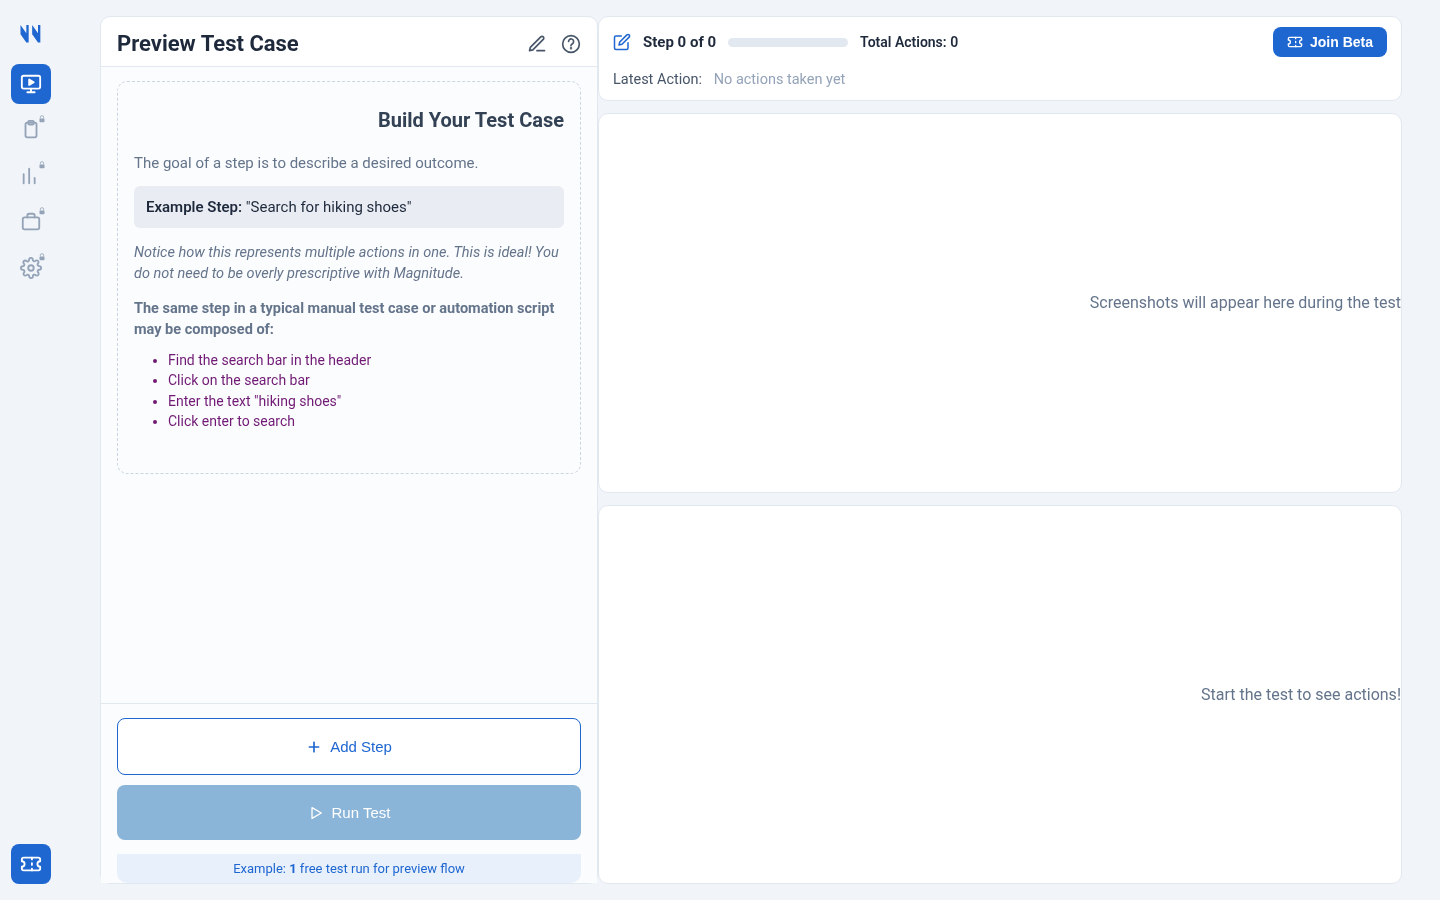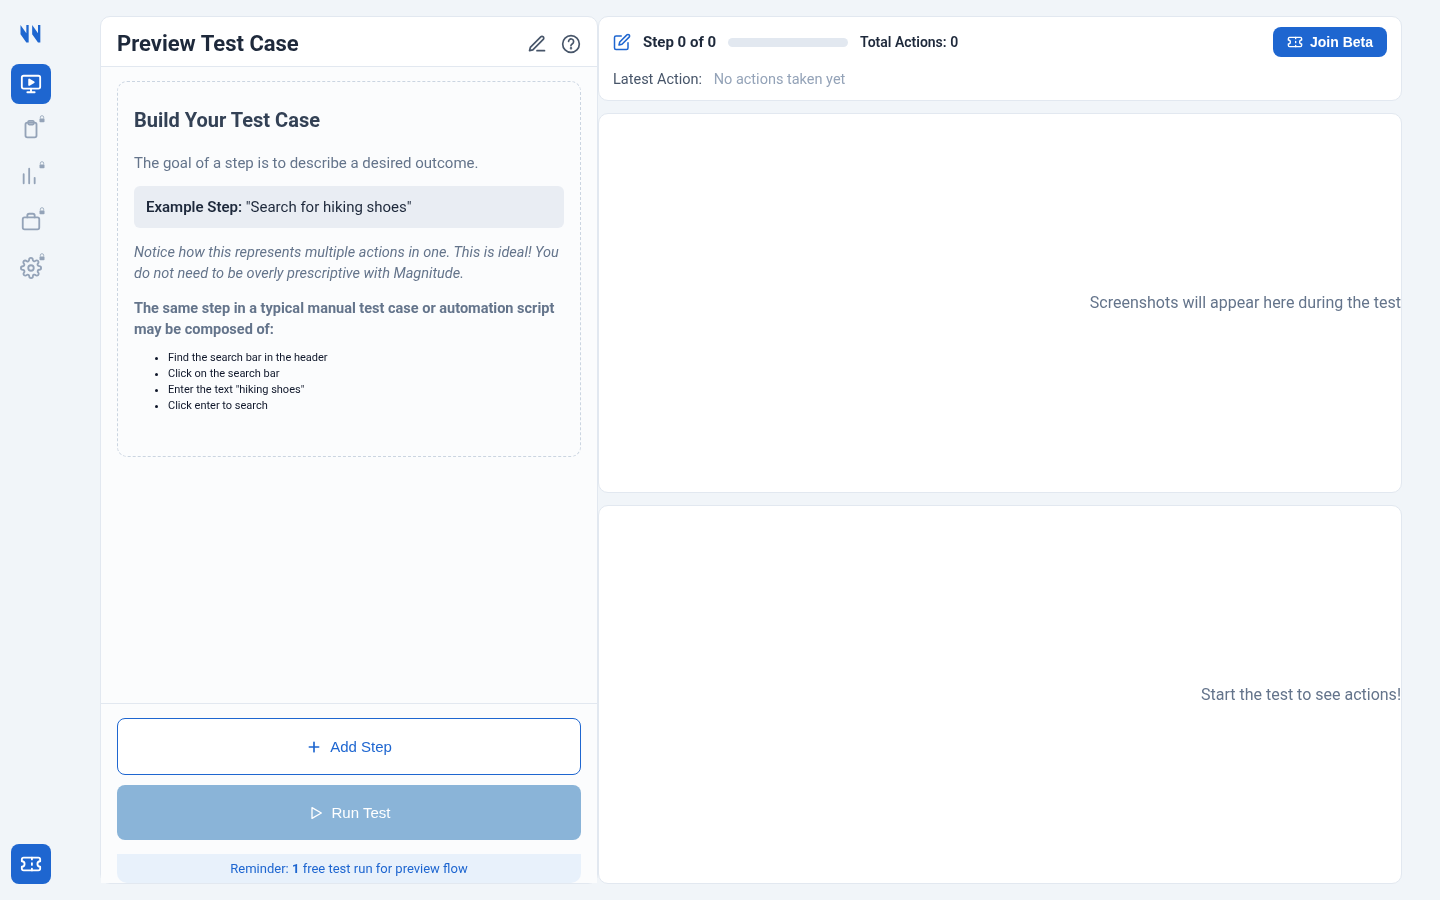--- a/index.html
+++ b/index.html
@@ -108,34 +108,34 @@
       background: #fbfcfd;
       padding: 14px 16px;
       overflow-y: auto;
     }
     .dashed-box {
       border: 1.5px dashed #cbd5e1;
       border-radius: 10px;
       padding: 26px 16px 42px 16px;
       min-height: 376px;
     }
-    .dashed-title { text-align: left; font-size: 20px; font-weight: 700; color: #334155; margin-bottom: 22px; }
+    .dashed-title { text-align: right; font-size: 20px; font-weight: 700; color: #334155; margin-bottom: 22px; }
     .dashed-sub { font-size: 15px; color: #64748b; margin-bottom: 14px; }
     .example-box {
       background: #e9edf3;
       border-radius: 6px;
       padding: 12px 12px;
       font-size: 15px;
       color: #1e293b;
       margin-bottom: 14px;
     }
     .example-box b { font-weight: 600; }
     .notice { font-style: italic; color: #64748b; font-size: 14.5px; margin-bottom: 14px; line-height: 1.45; }
     .same-step { color: #64748b; font-size: 14.5px; margin-bottom: 10px; line-height: 1.45; font-weight: bold; }
-    .bullets { list-style: disc; padding-left: 34px; color: #0f172a; font-size: 11px; line-height: 1.45;}
+    .bullets { list-style: disc; padding-left: 34px; color: #701a75; font-size: 14px; line-height: 1.45;}
     .left-footer {
       border-top: 1px solid #e2e8f0;
       padding: 14px 16px 0 16px;
       background: #fbfcfd;
     }
     .btn {
       width: 100%;
       border-radius: 8px;
       padding: 19px 0;
       font-size: 15px;
@@ -309,21 +309,21 @@
         </button>
         <button class="btn btn-solid">
           <span>
             <svg width="16" height="16" viewBox="0 0 24 24" fill="none" stroke="currentColor" stroke-width="2" stroke-linejoin="round">
                 <polygon points="6,4 20,12 6,20"></polygon>
               </svg>
           </span>
           <span>Run Test</span>
         </button>
         <div class="reminder-bar">
-          <span>Reminder: </span><b>1</b><span> free test run for preview flow</span>
+          <span>Example: </span><b>1</b><span> free test run for preview flow</span>
         </div>
       </div>
     </div>
   </div>
 
   <div class="col-right">
     <div class="card status-card">
       <div class="status-row">
         <span class="status-icon">
           <svg width="18" height="18" viewBox="0 0 24 24" fill="none" stroke="currentColor" stroke-width="2" stroke-linecap="round" stroke-linejoin="round">

